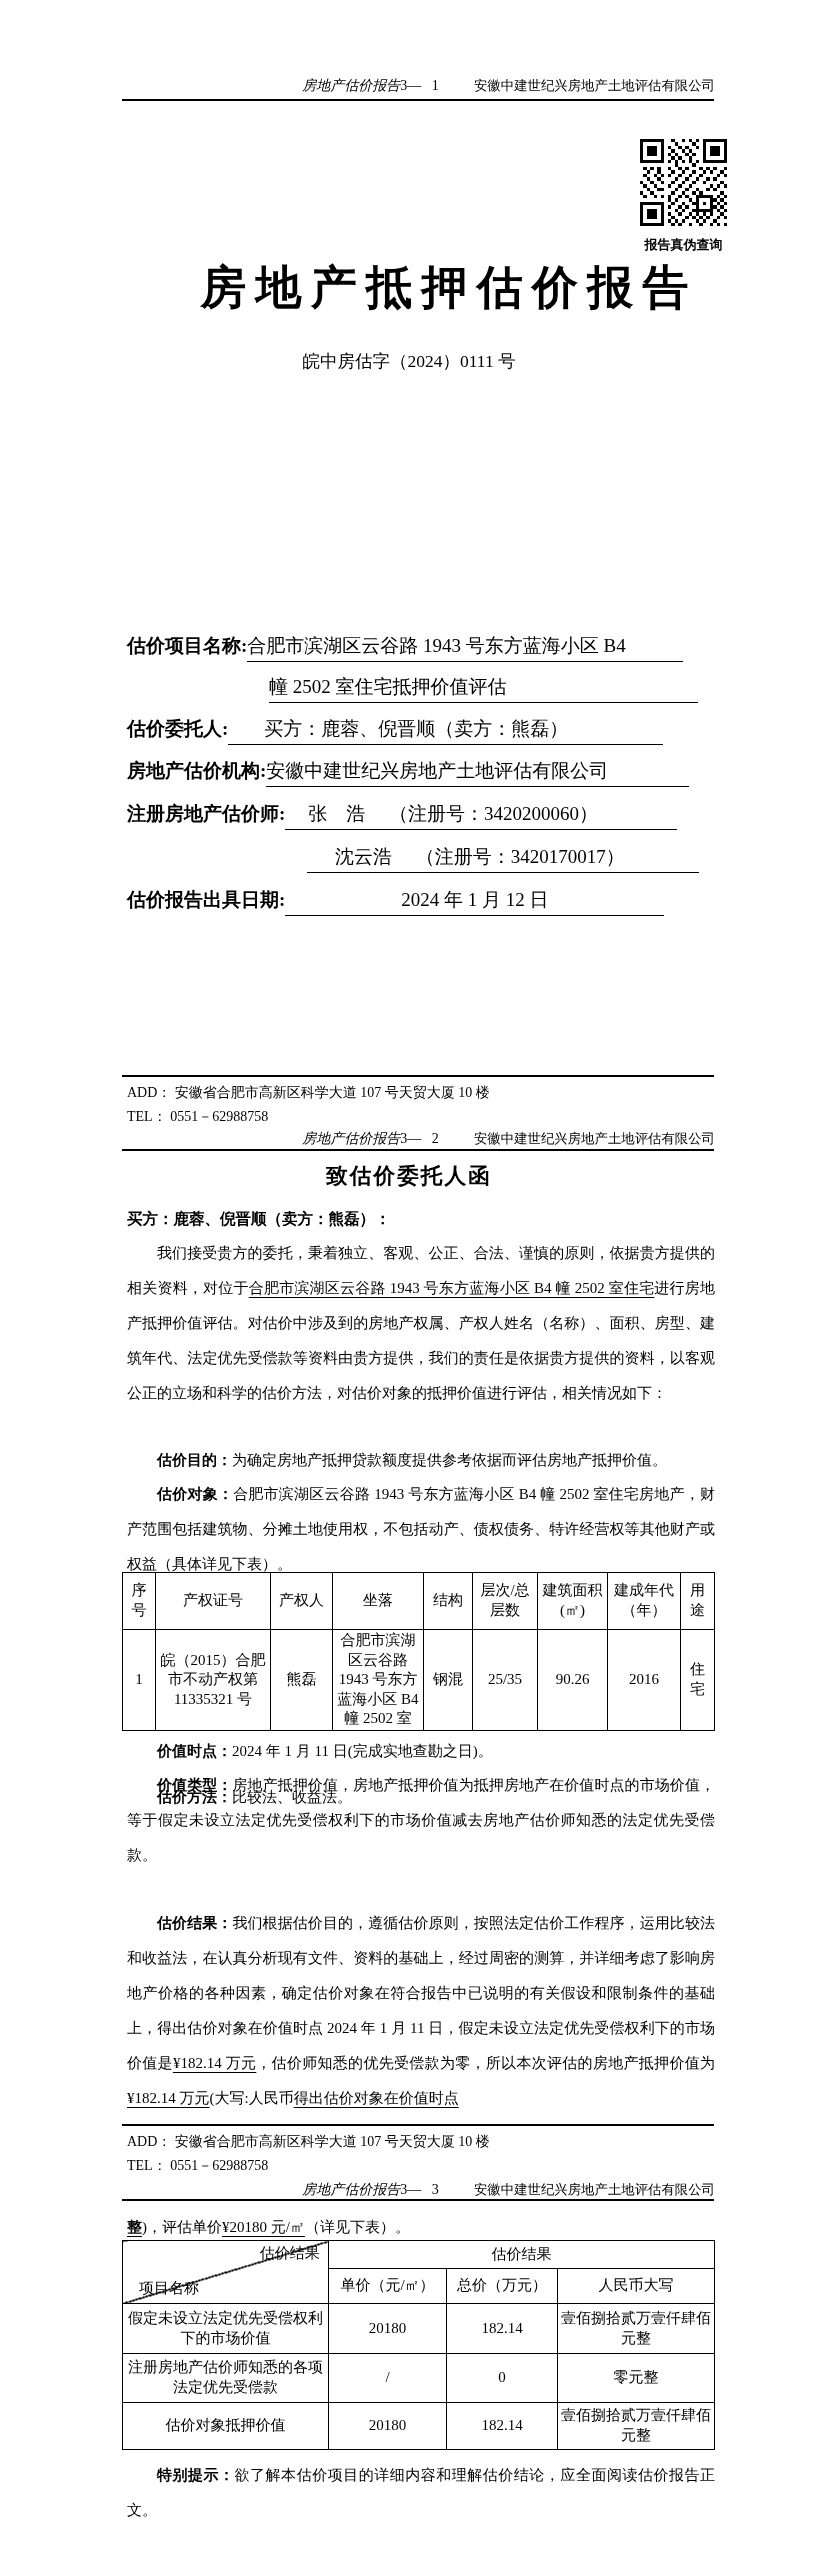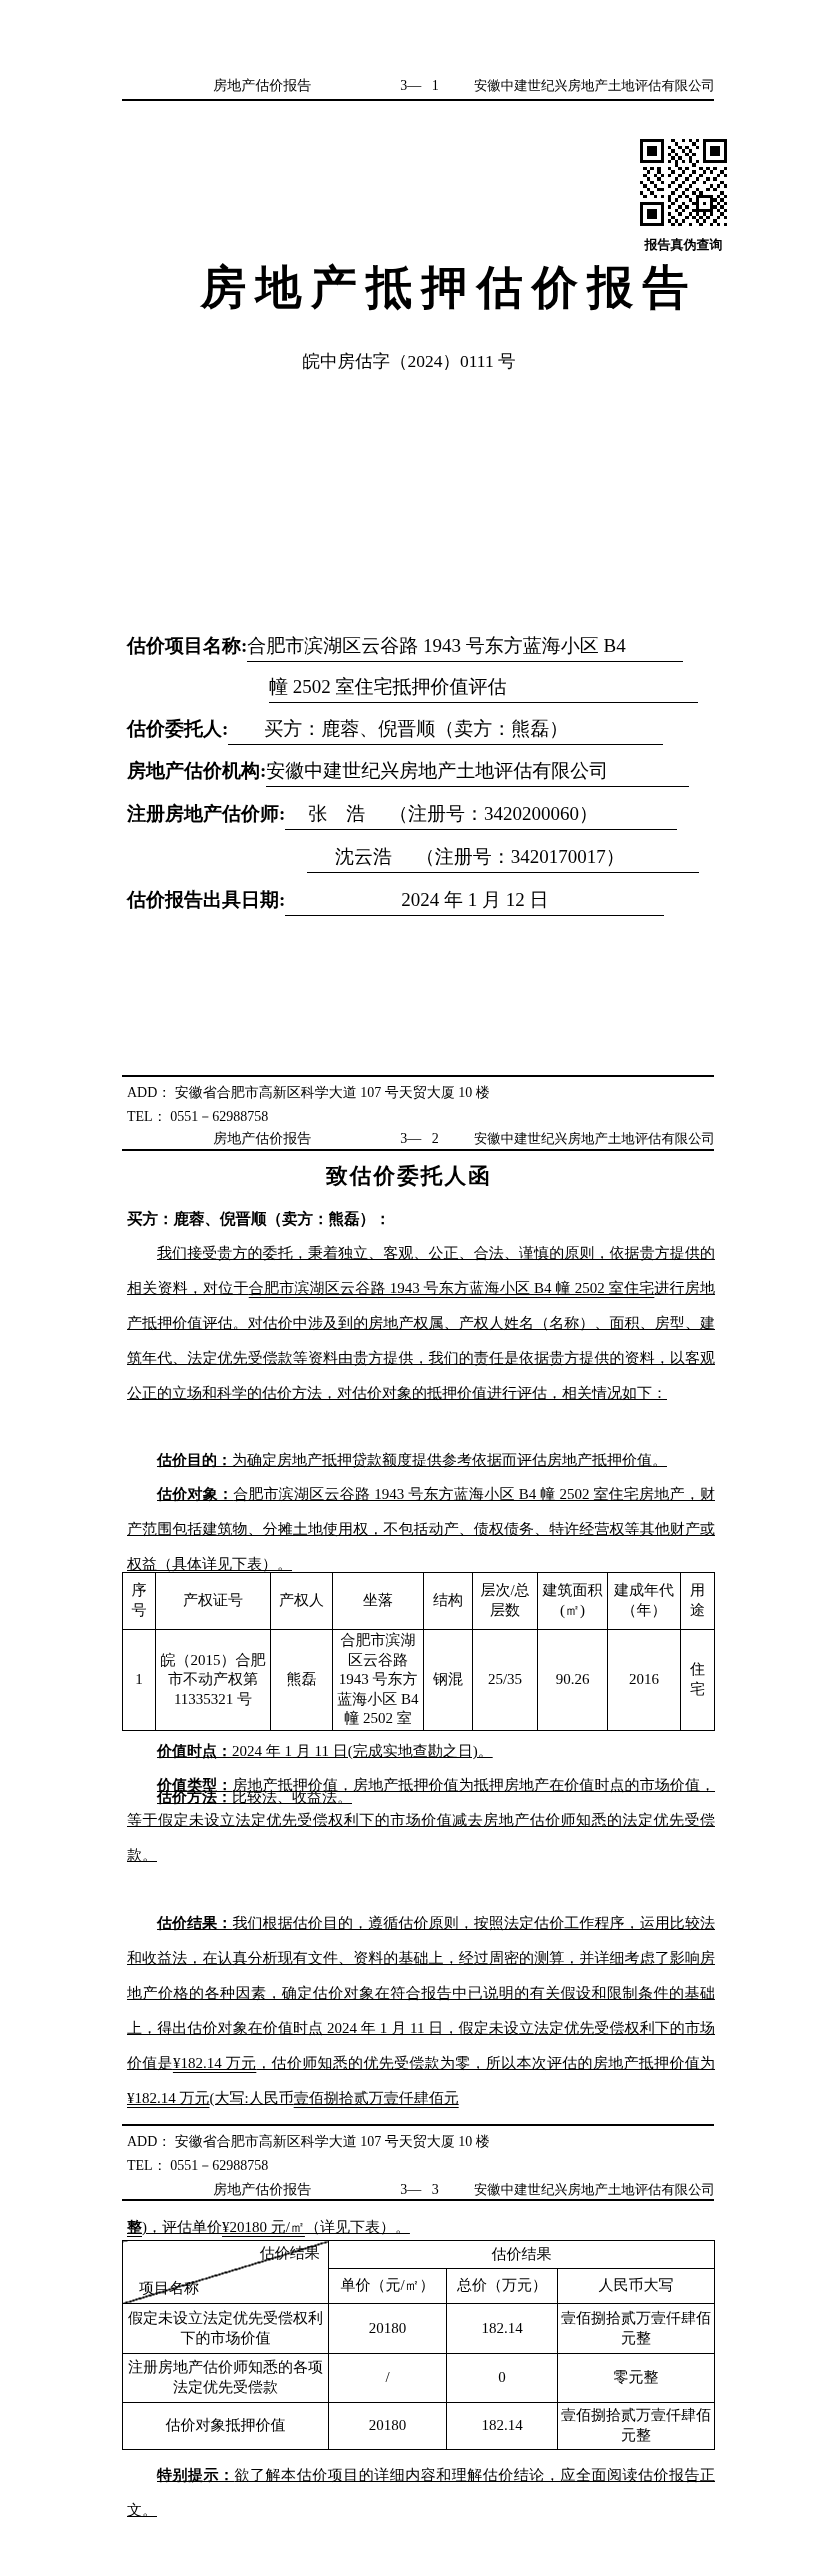--- a/index.html
+++ b/index.html
@@ -2,21 +2,21 @@
 <html style="font-size:8.2px"><head>
 <meta charset="utf-8">
 <style>
   html,body{margin:0;padding:0;background:#fff;}
   #page{
     position:relative;width:818px;height:3300px;background:#fff;overflow:hidden;
     font-family:"Liberation Serif","DejaVu Serif",serif;color:#000;
   }
   
   .runhdr{position:absolute;left:124px;width:591px;display:flex;align-items:baseline;font-size:14px;}
-  .runhdr .lft{flex:1;text-align:center;}
+  .runhdr .lft{flex:1;text-align:right;font-style:italic;}
   .runhdr .pg{flex:0 0 auto;white-space:pre;}
   .runhdr .rgt{flex:1;text-align:right;font-size:13.4px;}
   .rule{position:absolute;left:122px;width:592px;height:2.1px;background:#000;}
   .ftline{position:absolute;left:127px;font-size:14px;white-space:pre;}
   
   .qr{position:absolute;left:640px;top:138px;width:87px;height:89px;}
   .qrcap{position:absolute;left:635px;top:236px;width:97px;text-align:center;font-size:13px;font-weight:700;}
   .title{position:absolute;top:257px;left:0;width:818px;text-align:center;
          font-size:46px;font-weight:700;letter-spacing:9.3px;white-space:nowrap;margin-left:40px;}
   .docno{position:absolute;top:349px;left:0;width:818px;text-align:center;font-size:17.5px;}
@@ -28,21 +28,21 @@
   .fv2{width:429px;}
   .fvc{width:435px;padding-left:36px;box-sizing:border-box;}
   .fva{width:423px;}
   .fvp{width:392px;padding-left:23px;box-sizing:border-box;}
   .fvp2{width:392px;padding-left:28px;box-sizing:border-box;}
   .fvd{width:379px;text-align:center;}
   .fldr{position:absolute;left:307px;font-size:19px;white-space:nowrap;}
   
   .lettitle{position:absolute;top:1161px;left:0;width:818px;text-align:center;font-size:21.6px;font-weight:700;letter-spacing:2.1px;}
   .salut{position:absolute;top:1209px;left:127px;font-size:15.5px;font-weight:700;}
-  .para{position:absolute;left:127px;width:588px;font-size:15px;line-height:35px;text-align:justify;text-decoration:underline;}
+  .para{position:absolute;left:127px;width:588px;font-size:15px;line-height:35px;text-align:justify;}
   .ind{text-indent:30px;}
   .b{font-weight:700;}
   .u{text-decoration:underline;text-decoration-thickness:1px;text-underline-offset:3.6px;}
   
   table{border-collapse:collapse;table-layout:fixed;position:absolute;left:122px;background:#fff;}
   td,th{border:1px solid #000;font-size:15px;font-weight:400;text-align:center;vertical-align:middle;padding:1px 2.1px;line-height:19.6px;overflow:hidden;}
   .t1{top:1572px;width:592px;}
   .t1 th{height:54px;}
   .t1 td{height:97px;}
   .t2{top:2240px;width:592px;}
@@ -183,21 +183,21 @@
 
   <div class="para ind" style="top:1768px;">
     <span class="b">价值类型：</span><span>房地产抵押价值，房地产抵押价值为抵押房地产在价值时点的市场价值，等于假定未设立法定优先受偿权利下的市场价值减去房地产估价师知悉的法定优先受偿款。</span>
   </div>
 
   <div class="para ind" style="top:1780px;">
     <span class="b">估价方法：</span><span>比较法、收益法。</span>
   </div>
 
   <div class="para ind" style="top:1906px;">
-    <span class="b">估价结果：</span><span>我们根据估价目的，遵循估价原则，按照法定估价工作程序，运用比较法和收益法，在认真分析现有文件、资料的基础上，经过周密的测算，并详细考虑了影响房地产价格的各种因素，确定估价对象在符合报告中已说明的有关假设和限制条件的基础上，得出估价对象在价值时点 2024 年 1 月 11 日，假定未设立法定优先受偿权利下的市场价值是</span><span class="u">¥182.14 万元</span><span>，估价师知悉的优先受偿款为零，所以本次评估的房地产抵押价值为</span><span class="u">¥182.14 万元</span><span>(大写:人民币</span><span class="u">壹佰捌拾贰万壹仟肆佰元</span>
+    <span class="b">估价结果：</span><span>我们根据估价目的，遵循估价原则，按照法定估价工作程序，运用比较法和收益法，在认真分析现有文件、资料的基础上，经过周密的测算，并详细考虑了影响房地产价格的各种因素，确定估价对象在符合报告中已说明的有关假设和限制条件的基础上，得出估价对象在价值时点 2024 年 1 月 11 日，假定未设立法定优先受偿权利下的市场价值是</span><span class="u">¥182.14 万元</span><span>，估价师知悉的优先受偿款为零，所以本次评估的房地产抵押价值为</span><span class="u">¥182.14 万元</span><span>(大写:人民币</span><span class="u">得出估价对象在价值时点</span>
   </div>
 
   <div class="rule" style="top:2124px;"></div>
   <div class="ftline" style="top:2133px;">ADD： 安徽省合肥市高新区科学大道 107 号天贸大厦 10 楼</div>
   <div class="ftline" style="top:2157px;">TEL： 0551－62988758</div>
 
   <div class="runhdr" style="top:2181px;">
     <span class="lft">房地产估价报告</span>
     <span class="pg">3—   3</span>
     <span class="rgt">安徽中建世纪兴房地产土地评估有限公司</span>

